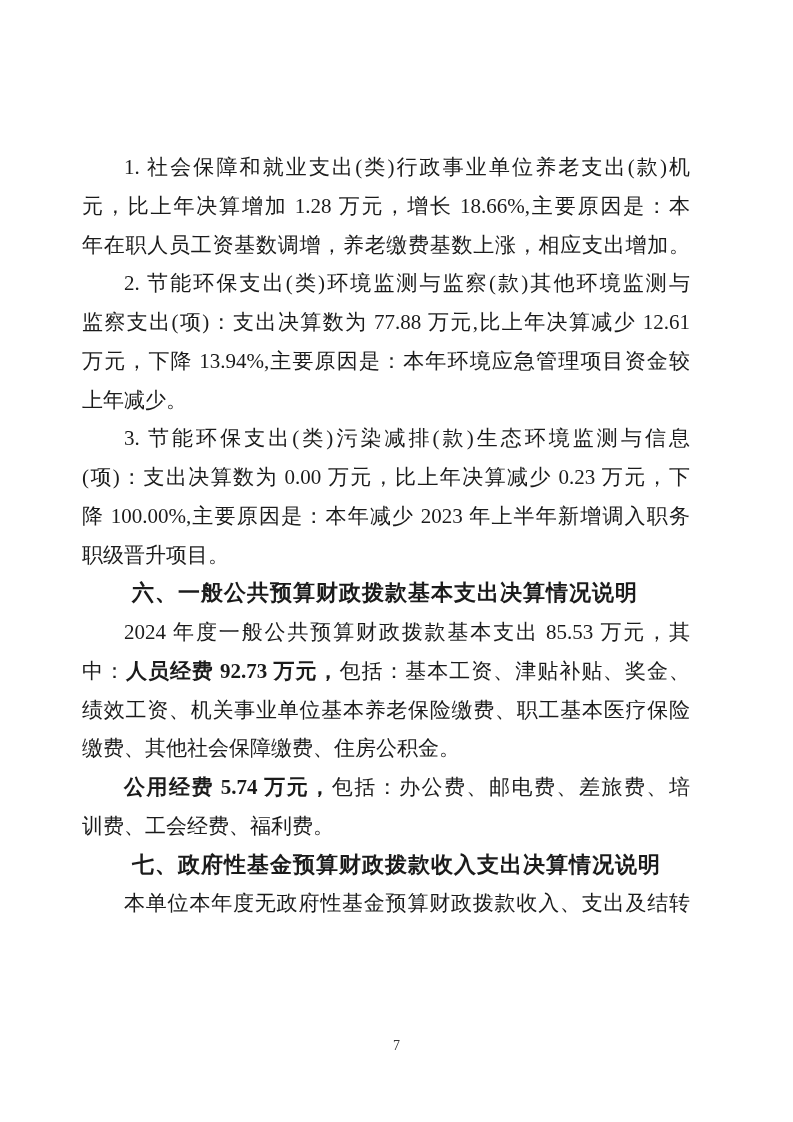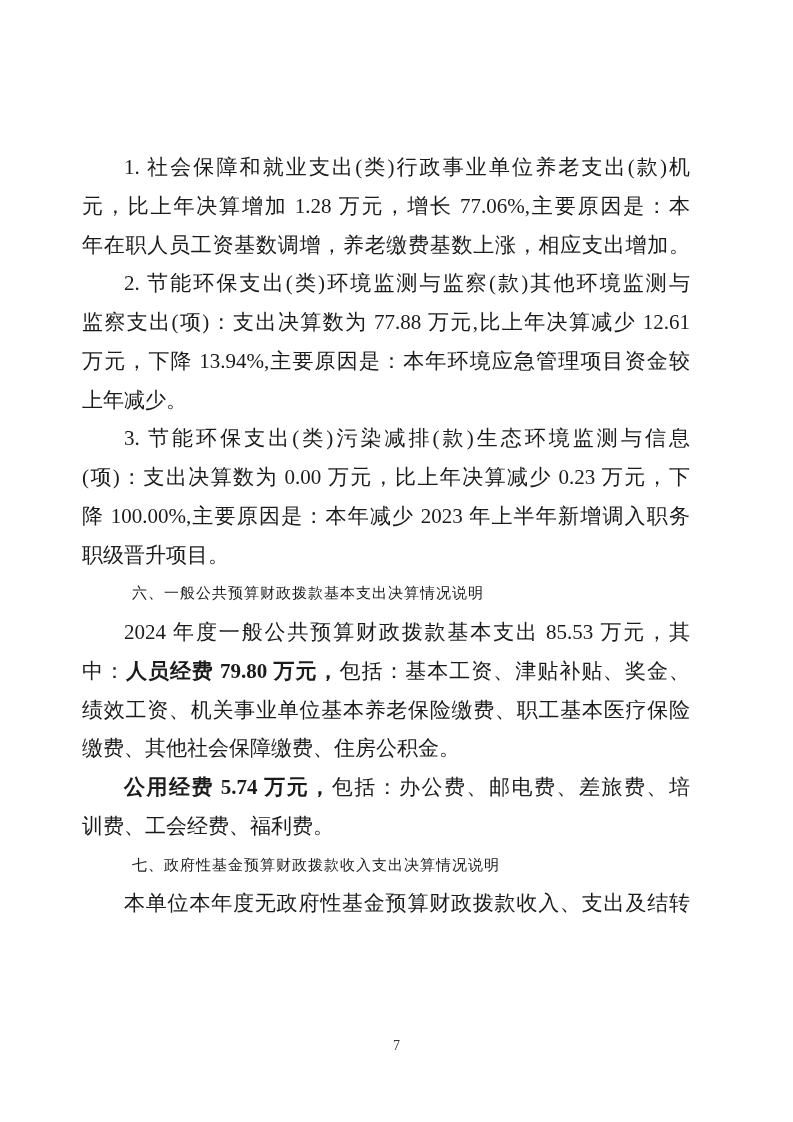--- a/index.html
+++ b/index.html
@@ -23,22 +23,22 @@
     overflow: hidden;
     text-align: justify;
     text-align-last: justify;
     text-justify: inter-ideograph;
     white-space: normal;
   }
   .line.first { text-indent: 42px; }
   .line.end { text-align-last: left; }
   .para.heading .line {
     font-family: "Liberation Sans", "DejaVu Sans", sans-serif;
-    font-weight: 400;
-    font-size: 15px;
+    font-weight: 700;
+    font-size: 22px;
     letter-spacing: 1px;
     text-align: right;
     text-align-last: left;
     text-indent: 50px;
   }
   .bold-run { font-weight: 700; }
   .page-number {
     position: absolute;
     top: 1036px; left: 0; width: 100%;
     text-align: center;
@@ -46,41 +46,41 @@
     line-height: 20px;
     color: #333333;
   }
 </style>
 </head>
 <body>
 
 <div class="doc-content">
     <div class="para body">
       <div class="line first"><span>1. 社会保障和就业支出(类)行政事业单位养老支出(款)机</span></div>
-      <div class="line"><span>元，比上年决算增加 1.28 万元，增长 77.06%,主要原因是：本</span></div>
+      <div class="line"><span>元，比上年决算增加 1.28 万元，增长 18.66%,主要原因是：本</span></div>
       <div class="line"><span>年在职人员工资基数调增，养老缴费基数上涨，相应支出增加。</span></div>
     </div>
     <div class="para body">
       <div class="line first"><span>2. 节能环保支出(类)环境监测与监察(款)其他环境监测与</span></div>
       <div class="line"><span>监察支出(项)：支出决算数为 77.88 万元,比上年决算减少 12.61</span></div>
       <div class="line"><span>万元，下降 13.94%,主要原因是：本年环境应急管理项目资金较</span></div>
       <div class="line end"><span>上年减少。</span></div>
     </div>
     <div class="para body">
       <div class="line first"><span>3. 节能环保支出(类)污染减排(款)生态环境监测与信息</span></div>
       <div class="line"><span>(项)：支出决算数为 0.00 万元，比上年决算减少 0.23 万元，下</span></div>
       <div class="line"><span>降 100.00%,主要原因是：本年减少 2023 年上半年新增调入职务</span></div>
       <div class="line end"><span>职级晋升项目。</span></div>
     </div>
     <div class="para heading">
       <div class="line first end"><span>六、一般公共预算财政拨款基本支出决算情况说明</span></div>
     </div>
     <div class="para body">
       <div class="line first"><span>2024 年度一般公共预算财政拨款基本支出 85.53 万元，其</span></div>
-      <div class="line"><span>中：</span><span class="bold-run">人员经费 79.80 万元，</span><span>包括：基本工资、津贴补贴、奖金、</span></div>
+      <div class="line"><span>中：</span><span class="bold-run">人员经费 92.73 万元，</span><span>包括：基本工资、津贴补贴、奖金、</span></div>
       <div class="line"><span>绩效工资、机关事业单位基本养老保险缴费、职工基本医疗保险</span></div>
       <div class="line end"><span>缴费、其他社会保障缴费、住房公积金。</span></div>
     </div>
     <div class="para body">
       <div class="line first"><span class="bold-run">公用经费 5.74 万元，</span><span>包括：办公费、邮电费、差旅费、培</span></div>
       <div class="line end"><span>训费、工会经费、福利费。</span></div>
     </div>
     <div class="para heading">
       <div class="line first end"><span>七、政府性基金预算财政拨款收入支出决算情况说明</span></div>
     </div>

